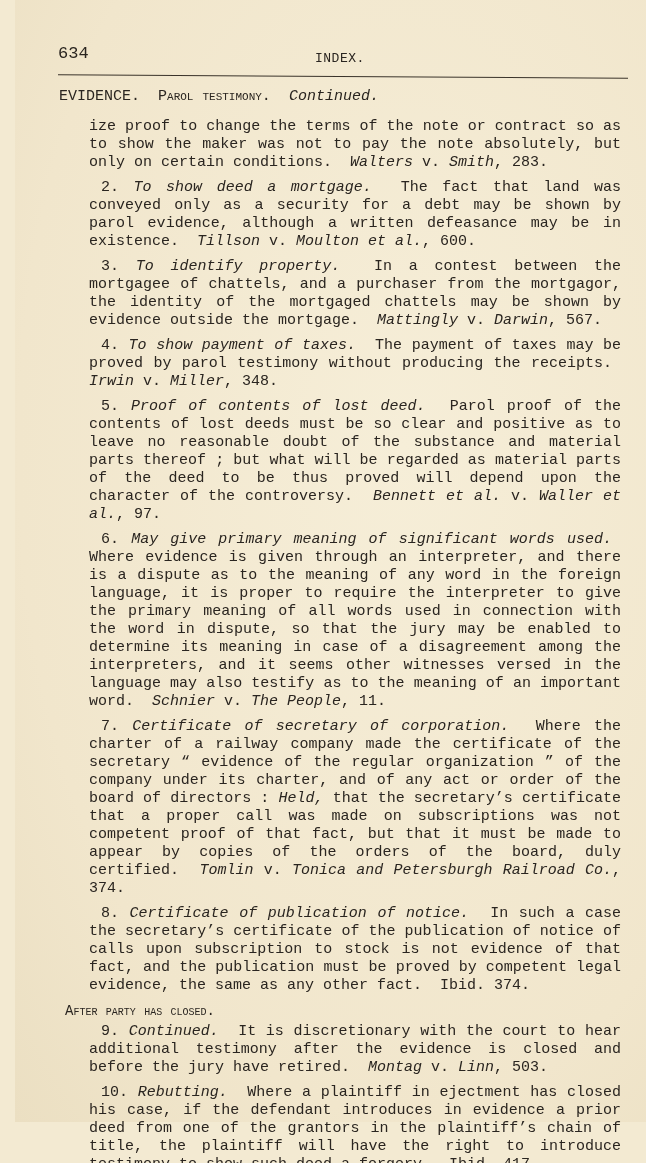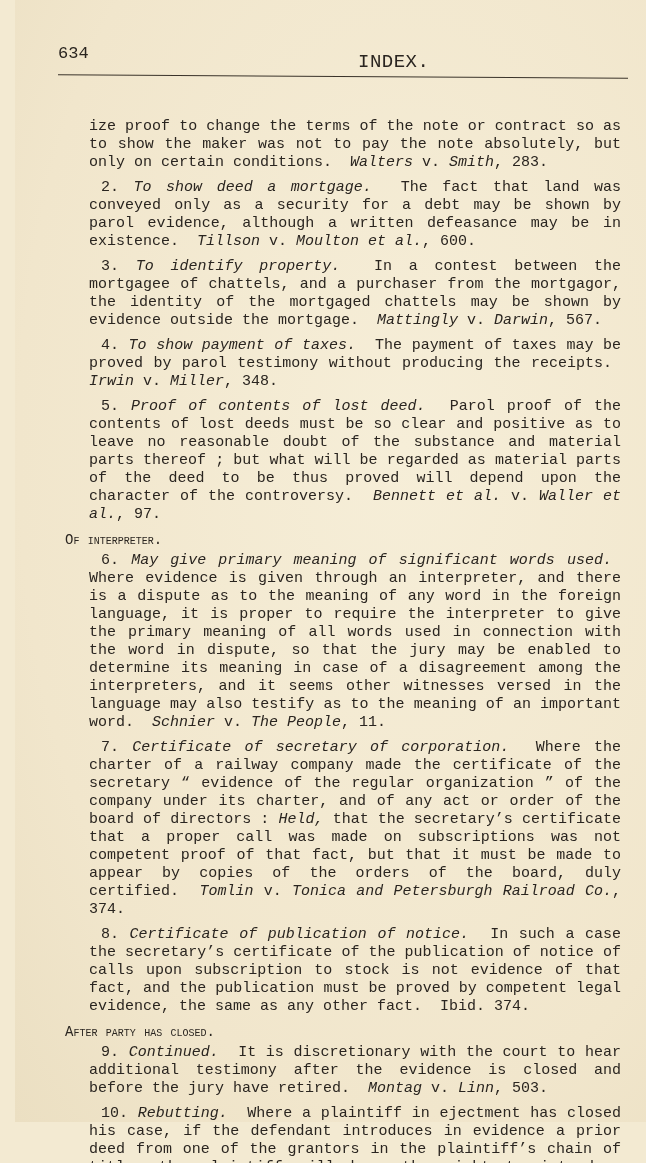--- a/index.html
+++ b/index.html
@@ -9,21 +9,21 @@
     font-family:"Liberation Serif", "DejaVu Serif", serif;
     color:#2a2520;
     position:relative;
   }
   .page {
     position:absolute; left:15px; top:0; width:646px; height:1122px;
     background: radial-gradient(ellipse at 60% 40%, #f6eed8 0%, #f1e6cc 70%, #ebdfc2 100%);
     font-family: Liberation Mono, monospace;
   }
   .page-number { position:absolute; left:43px; top:44px; font-size:17px; }
-  .running-head { position:absolute; left:300px; top:51px; font-size:19px; letter-spacing:0.5px;margin-left:43px; }
+  .running-head { position:absolute; left:300px; top:51px; font-size:13px; letter-spacing:0.5px; }
   .rule { position:absolute; left:43px; top:76px; width:570px; height:0; border-top:1.5px solid #3a332a; transform:rotate(0.35deg); }
   .heading { position:absolute; left:44px; top:88px; font-size:15px; white-space:nowrap; }
   .heading .sc { font-variant:small-caps; }
   .heading .it { font-style:italic; }
   .body {
     position:absolute; left:74px; width:532px; font-size:15px; line-height:18px;
     text-align:justify;
   }
   .para { margin:0 0 7px 0; text-indent:12px; }
   .para.noindent { text-indent:0; }
@@ -32,41 +32,45 @@
   .b1 { top:118px; }
 </style>
 </head>
 <body>
 
 <div class="page">
   <div class="page-number">634</div>
   <div class="running-head">INDEX.</div>
   <div class="rule"></div>
 
+  <div class="heading">
+    <span>EVIDENCE.</span>&nbsp;
+    <span class="sc">Parol testimony.</span>&nbsp;
+    <span class="it">Continued.</span>
+  </div>
 
   <div class="body b1">
     <p class="para noindent">
       <span>ize proof to change the terms of the note or contract so as to show the maker was not to pay the note absolutely, but only on certain conditions.</span>&nbsp;
       <span class="it">Walters</span><span> v. </span><span class="it">Smith</span><span>, 283.</span>
     </p>
 
     <p class="para">
       <span>2.</span> <span class="it">To show deed a mortgage.</span>&nbsp; <span>The fact that land was conveyed only as a security for a debt may be shown by parol evidence, although a written defeasance may be in existence.</span>&nbsp; <span class="it">Tillson</span><span> v. </span><span class="it">Moulton et al.</span><span>, 600.</span>
     </p>
     <p class="para">
       <span>3.</span> <span class="it">To identify property.</span>&nbsp; <span>In a contest between the mortgagee of chattels, and a purchaser from the mortgagor, the identity of the mortgaged chattels may be shown by evidence outside the mortgage.</span>&nbsp; <span class="it">Mattingly</span><span> v. </span><span class="it">Darwin</span><span>, 567.</span>
     </p>
     <p class="para">
       <span>4.</span> <span class="it">To show payment of taxes.</span>&nbsp; <span>The payment of taxes may be proved by parol testimony without producing the receipts.</span>&nbsp; <span class="it">Irwin</span><span> v. </span><span class="it">Miller</span><span>, 348.</span>
     </p>
     <p class="para">
       <span>5.</span> <span class="it">Proof of contents of lost deed.</span>&nbsp; <span>Parol proof of the contents of lost deeds must be so clear and positive as to leave no reasonable doubt of the substance and material parts thereof ; but what will be regarded as material parts of the deed to be thus proved will depend upon the character of the controversy.</span>&nbsp; <span class="it">Bennett et al.</span><span> v. </span><span class="it">Waller et al.</span><span>, 97.</span>
     </p>
 
-    <p class="para subhead">Of interpreter.</p>
 
     <p class="para">
       <span>6.</span> <span class="it">May give primary meaning of significant words used.</span>&nbsp; <span>Where evidence is given through an interpreter, and there is a dispute as to the meaning of any word in the foreign language, it is proper to require the interpreter to give the primary meaning of all words used in connection with the word in dispute, so that the jury may be enabled to determine its meaning in case of a disagreement among the interpreters, and it seems other witnesses versed in the language may also testify as to the meaning of an important word.</span>&nbsp; <span class="it">Schnier</span><span> v. </span><span class="it">The People</span><span>, 11.</span>
     </p>
     <p class="para">
       <span>7.</span> <span class="it">Certificate of secretary of corporation.</span>&nbsp; <span>Where the charter of a railway company made the certificate of the secretary “ evidence of the regular organization ” of the company under its charter, and of any act or order of the board of directors :</span> <span class="it">Held,</span> <span>that the secretary’s certificate that a proper call was made on subscriptions was not competent proof of that fact, but that it must be made to appear by copies of the orders of the board, duly certified.</span>&nbsp; <span class="it">Tomlin</span><span> v. </span><span class="it">Tonica and Petersburgh Railroad Co.</span><span>, 374.</span>
     </p>
     <p class="para">
       <span>8.</span> <span class="it">Certificate of publication of notice.</span>&nbsp; <span>In such a case the secretary’s certificate of the publication of notice of calls upon subscription to stock is not evidence of that fact, and the publication must be proved by competent legal evidence, the same as any other fact.</span>&nbsp; <span>Ibid. 374.</span>
     </p>

